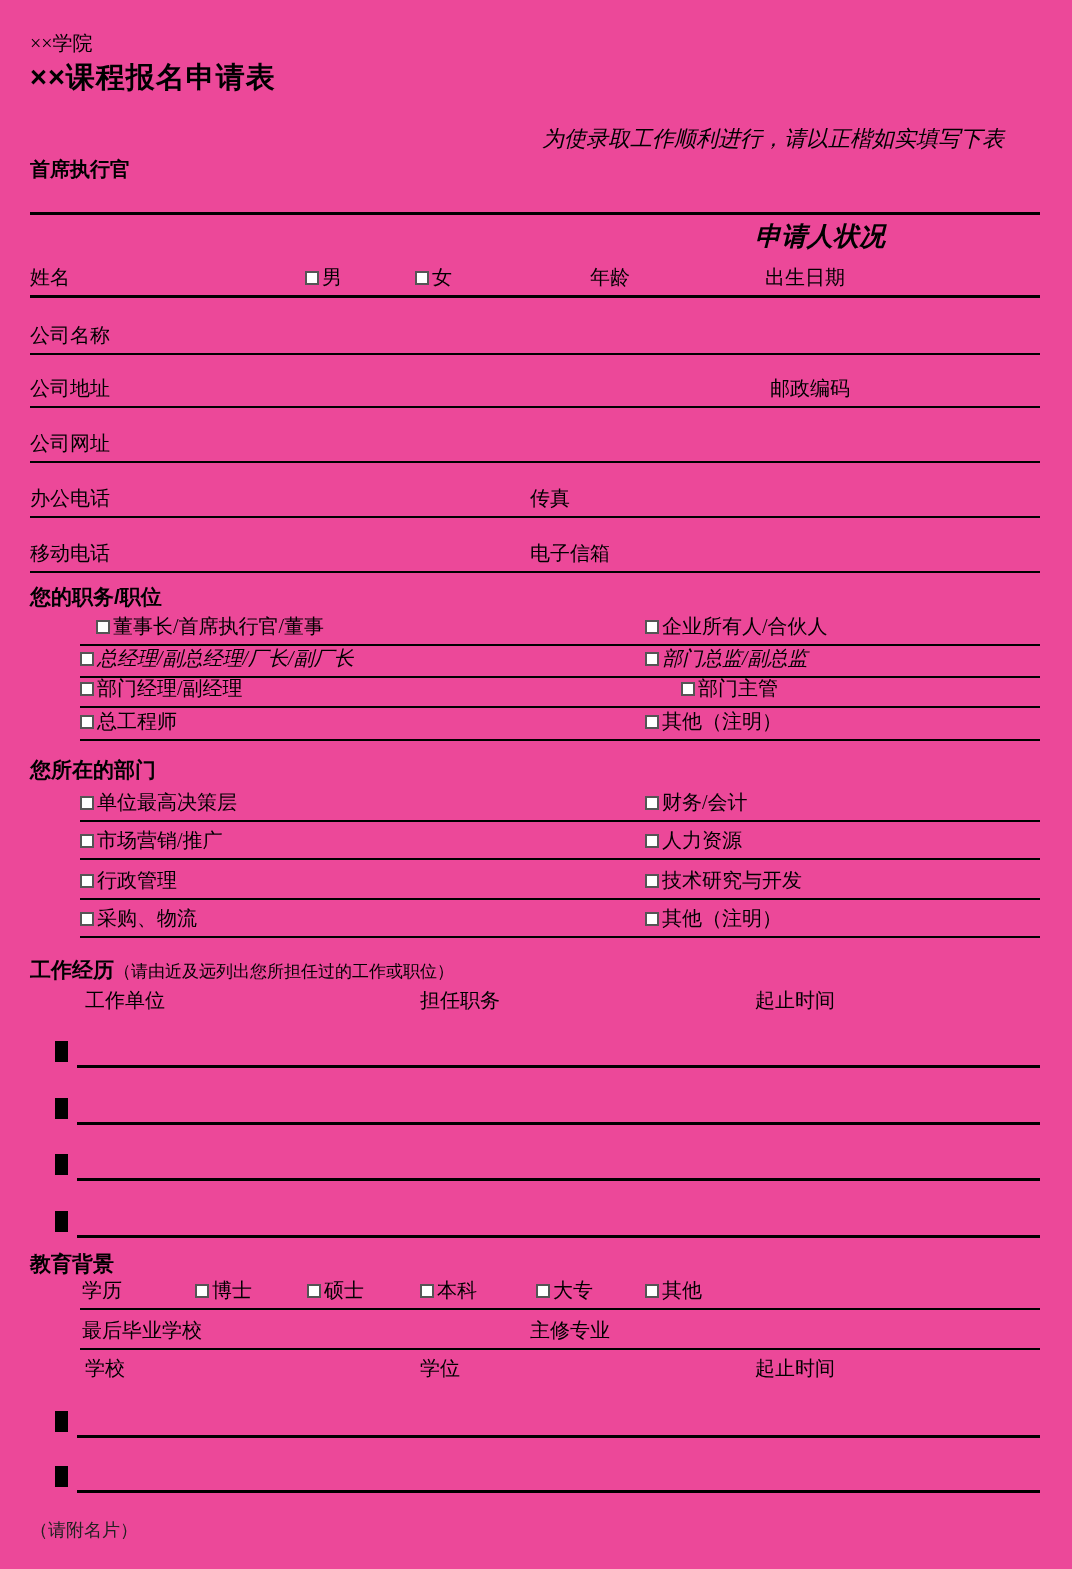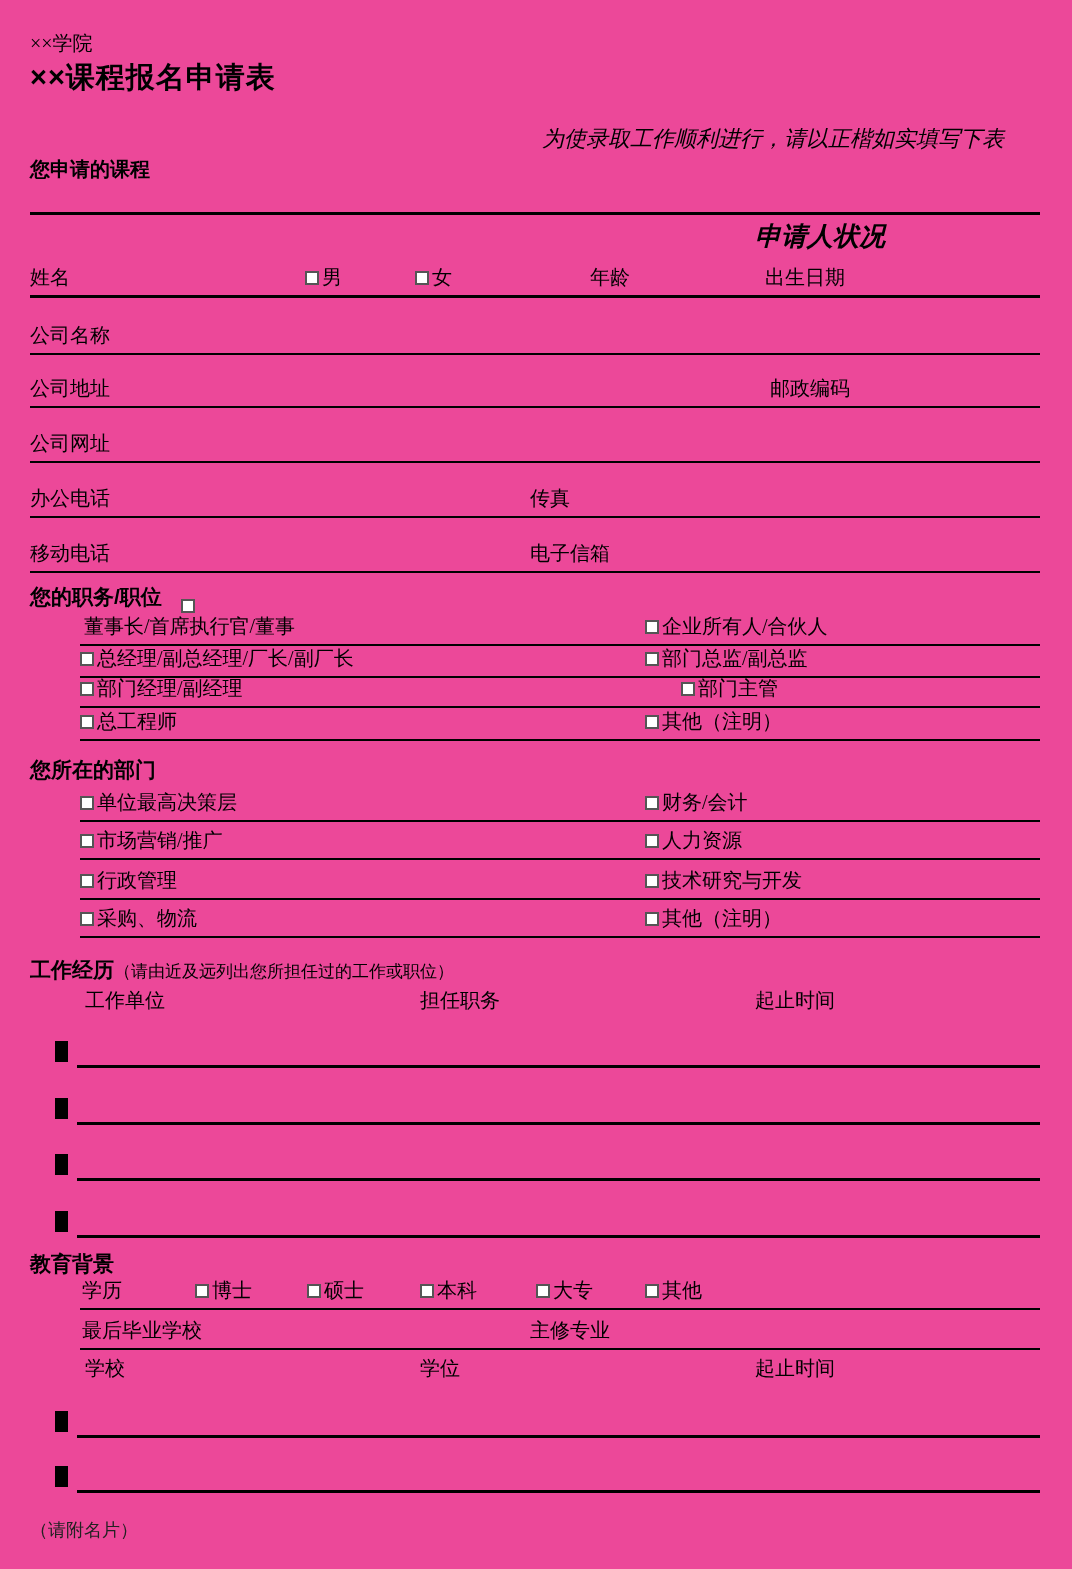--- a/index.html
+++ b/index.html
@@ -56,21 +56,21 @@
   .footer-note { left: 30px; top: 1518px; font-size: 18px; color: #222; }
 </style>
 </head>
 <body>
 
 <div class="page">
 
   <div class="abs org">××学院</div>
   <div class="abs title">××课程报名申请表</div>
   <div class="abs note">为使录取工作顺利进行，请以正楷如实填写下表</div>
-  <div class="abs course-label">您申请的课程</div>
+  <div class="abs course-label">首席执行官</div>
   <div class="abs divider"></div>
   <div class="abs applicant-status">申请人状况</div>
 
   <div class="frow thick" style="left:30px;top:260px;width:1010px;height:38px;">
     <span class="lbl" style="left:0;">姓名</span>
     <span class="lbl withcb" style="left:275px;">
         <span class="cb"></span>
         <span>男</span>
       </span>
     <span class="lbl withcb" style="left:385px;">
@@ -100,30 +100,30 @@
   </div>
 
   <div class="frow" style="left:30px;top:537px;width:1010px;height:36px;">
     <span class="lbl" style="left:0;">移动电话</span>
     <span class="lbl" style="left:500px;">电子信箱</span>
   </div>
 
   <div class="sec" style="top:583px;">您的职务/职位</div>
 
   <div class="frow" style="left:80px;top:614px;width:960px;height:32px;">
-    <span class="lbl withcb" style="left:4px;flex-direction:column;">
+    <span class="lbl withcb" style="left:16px;">
         <span class="cb"></span>
         <span>董事长/首席执行官/董事</span>
       </span>
     <span class="lbl withcb" style="left:565px;">
         <span class="cb"></span>
         <span>企业所有人/合伙人</span>
       </span>
   </div>
-  <div class="frow" style="left:80px;top:646px;width:960px;height:32px;">
+  <div class="frow" style="left:80px;top:646px;width:960px;height:32px;font-style:italic;">
     <span class="lbl withcb" style="left:0;">
         <span class="cb"></span>
         <span>总经理/副总经理/厂长/副厂长</span>
       </span>
     <span class="lbl withcb" style="left:565px;">
         <span class="cb"></span>
         <span>部门总监/副总监</span>
       </span>
   </div>
   <div class="frow" style="left:80px;top:676px;width:960px;height:32px;">

